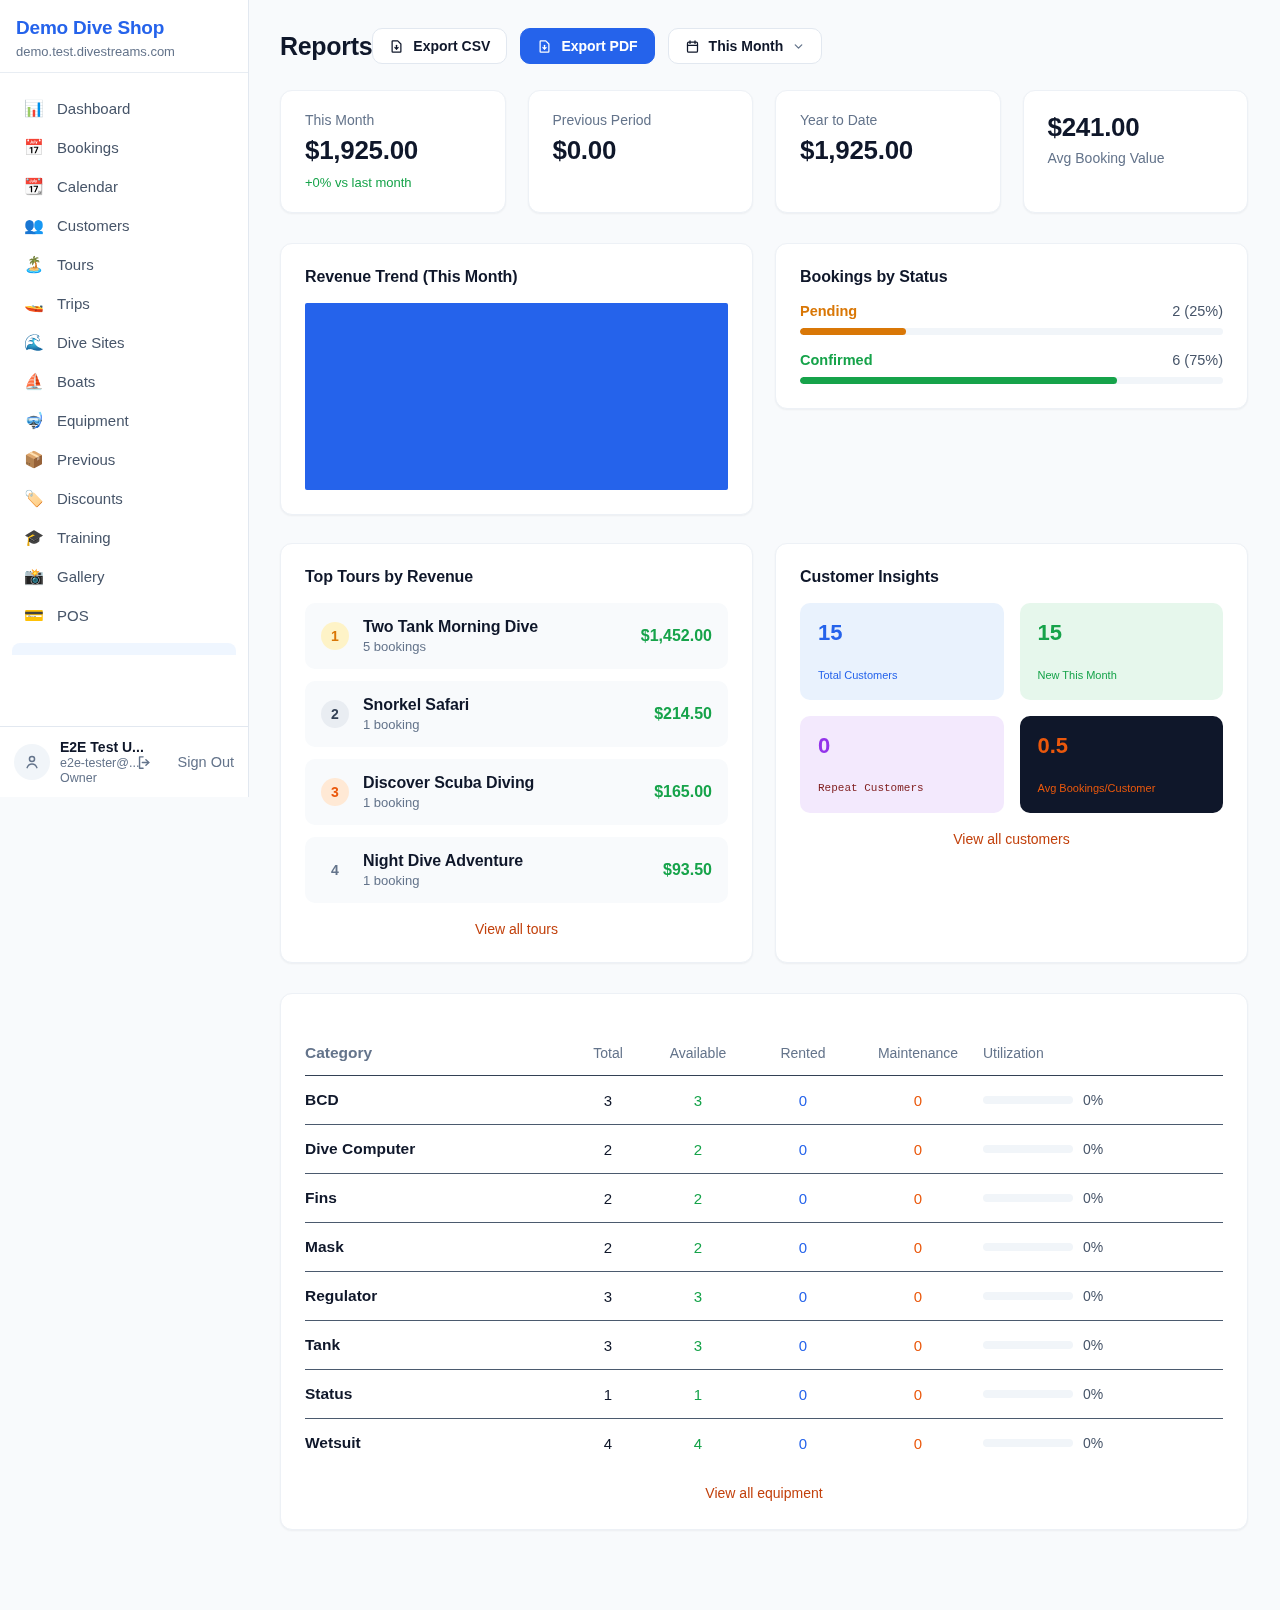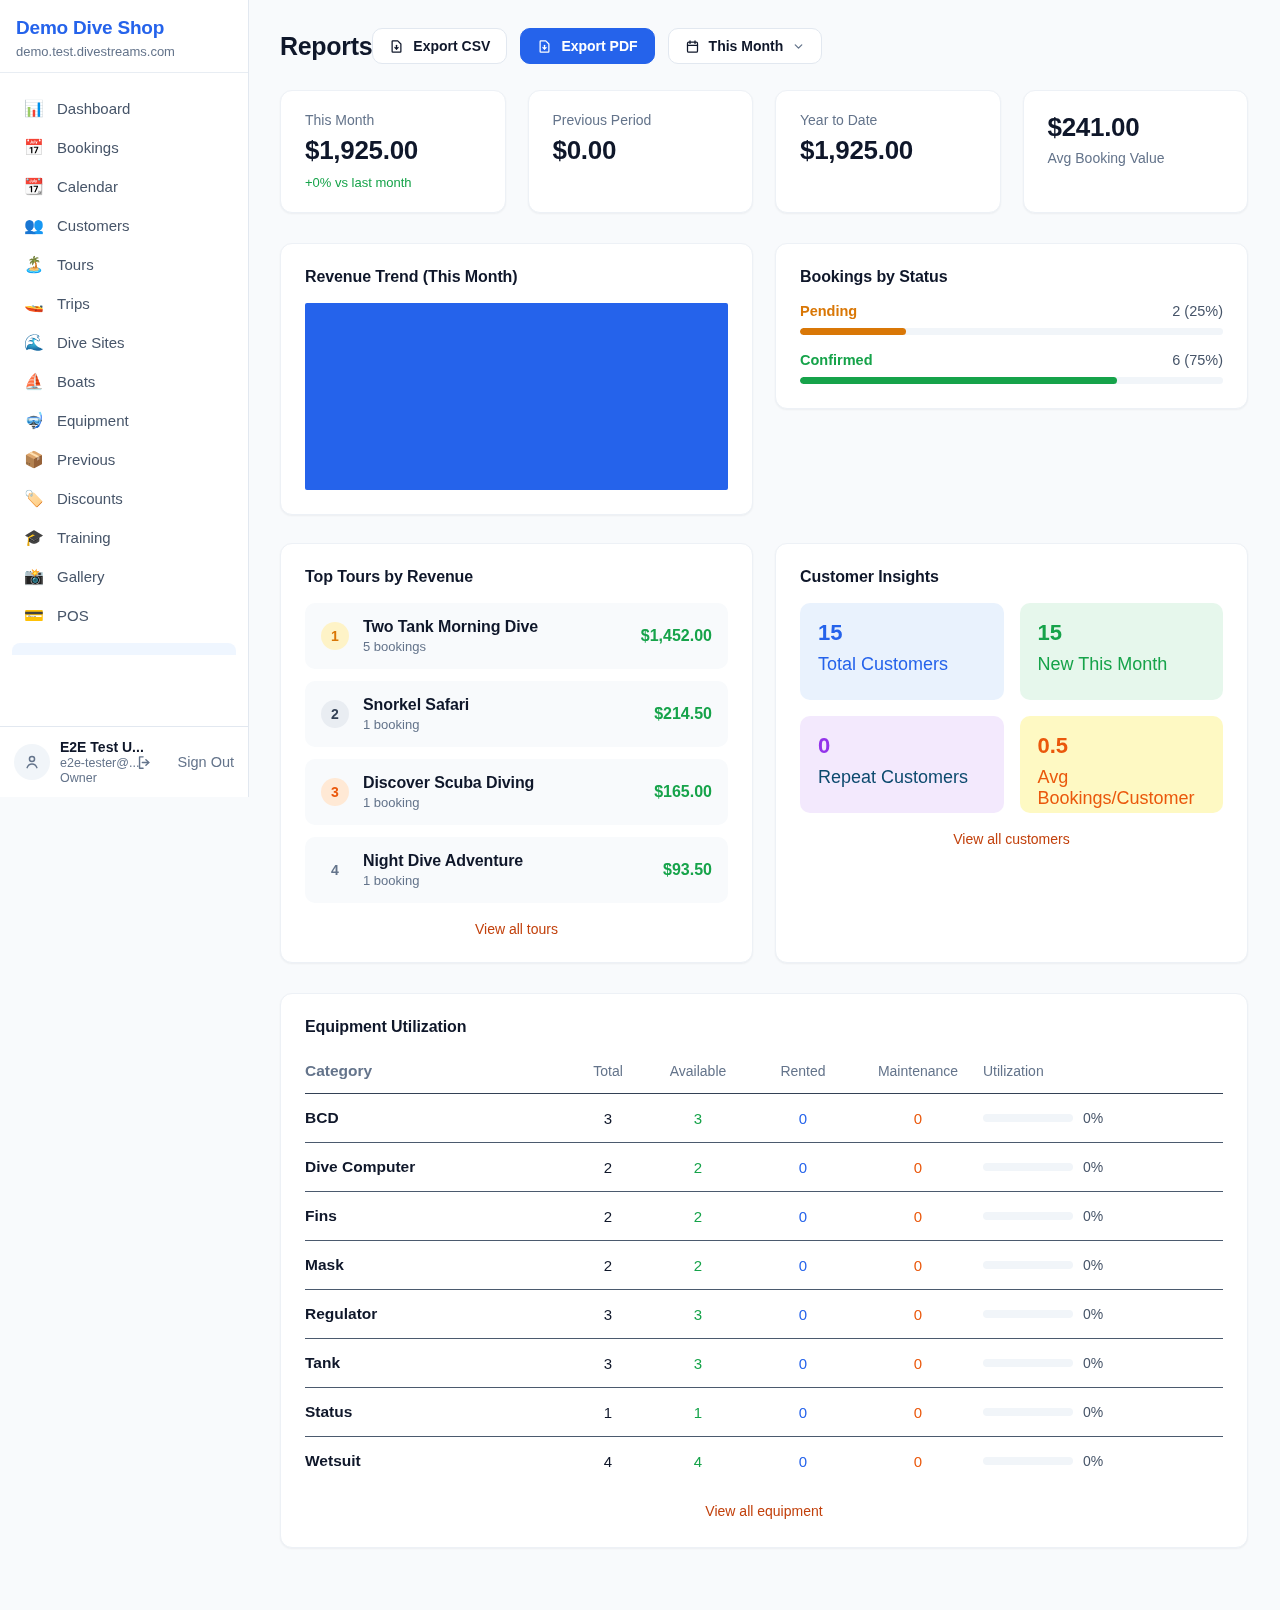--- a/index.html
+++ b/index.html
@@ -112,21 +112,21 @@
   .tour-sub { font-size:13px; color:#64748b; margin-top:3px; }
   .tour-price { font-size:16px; font-weight:bold; color:#16a34a; }
   .view-link {
     display:block; text-align:center; color:#c2410c; font-size:14px;
     margin-top:18px; text-decoration:none; cursor:pointer;
   }
 
   .tiles-grid { display:grid; grid-template-columns:1fr 1fr; gap:16px; margin-top:17px; }
   .tile { border-radius:10px; padding:17px 18px; height:97px; }
   .tile-value { font-size:22px; font-weight:800; }
-  .tile-label { font-size:18px; margin-top:8px; }
+  .tile-label { font-size:11px; margin-top:23px; }
 
   
   .equipment-card { margin-top:30px; padding:24px 24px 28px; }
   .eq-table { margin-top:14px; }
   .eq-row {
     display:grid;
     grid-template-columns:1fr 70px 110px 100px 130px 240px;
     align-items:center;
   }
   .eq-head { padding:12px 0 13px; border-bottom:1px solid #334155; }
@@ -363,33 +363,32 @@
         <div class="tile" style="background-color: rgb(233, 242, 253);">
           <div class="tile-value" style="color: rgb(37, 99, 235);">15</div>
           <div class="tile-label" style="color: rgb(37, 99, 235);">Total Customers</div>
         </div>
         <div class="tile" style="background-color: rgb(230, 247, 236);">
           <div class="tile-value" style="color: rgb(22, 163, 74);">15</div>
           <div class="tile-label" style="color: rgb(22, 163, 74);">New This Month</div>
         </div>
         <div class="tile" style="background-color: rgb(243, 233, 253);">
           <div class="tile-value" style="color: rgb(147, 51, 234);">0</div>
-          <div class="tile-label" style="color: #0c4a6e;">Repeat Customers</div>
-        </div>
-        <div class="tile" style="background-color: #fef9c3;">
+          <div class="tile-label" style="color: #7f1d1d; font-family: Liberation Mono, monospace;">Repeat Customers</div>
+        </div>
+        <div class="tile" style="background-color: #0f172a;">
           <div class="tile-value" style="color: rgb(234, 88, 12);">0.5</div>
           <div class="tile-label" style="color: rgb(234, 88, 12);">Avg Bookings/Customer</div>
         </div>
       </div>
       <a class="view-link">View all customers</a>
     </div>
   </div>
 
   <div class="card equipment-card">
-    <div class="panel-title">Equipment Utilization</div>
     <div class="eq-table">
       <div class="eq-row eq-head">
         <span class="eq-cell cat">Category</span>
         <span class="eq-cell">Total</span>
         <span class="eq-cell">Available</span>
         <span class="eq-cell">Rented</span>
         <span class="eq-cell">Maintenance</span>
         <span class="eq-cell util">Utilization</span>
       </div>
 

